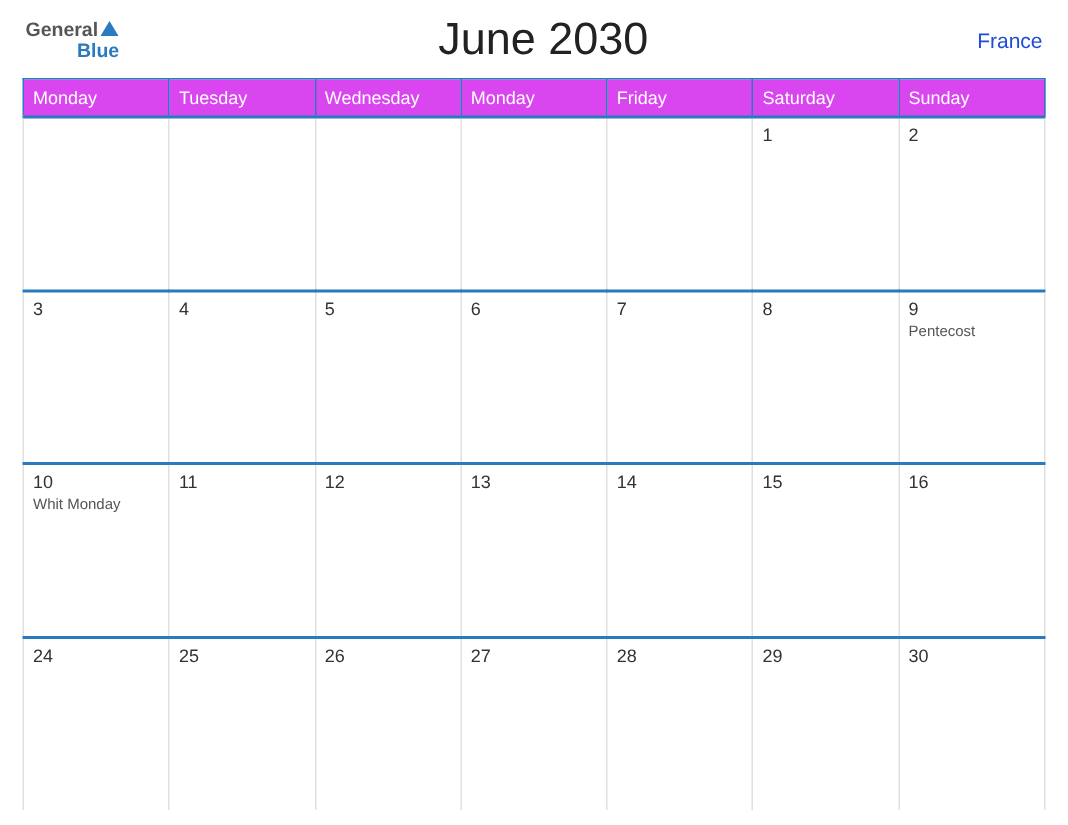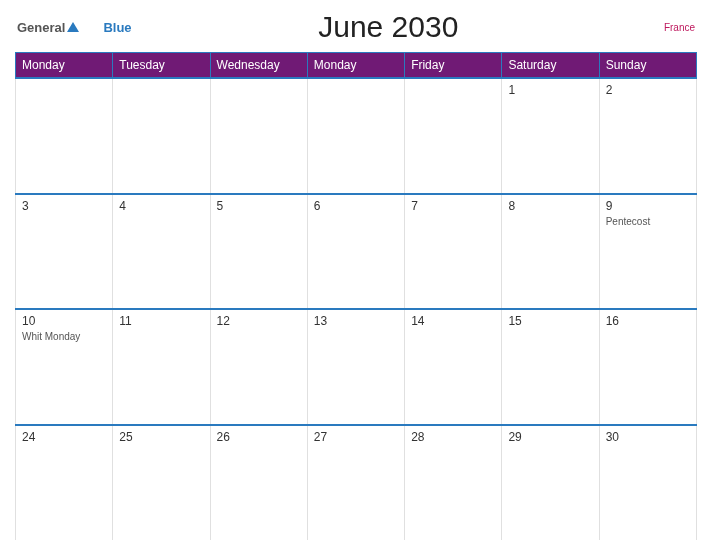--- a/index.html
+++ b/index.html
@@ -14,52 +14,54 @@
     }
     .header {
       display: flex;
       align-items: center;
       justify-content: space-between;
       margin-bottom: 8px;
       padding: 0 2px;
     }
     .logo {
       display: flex;
+      flex-direction: column;
       line-height: 1;
+      text-align: right;
     }
     .logo-triangle {
       display: inline-block;
       width: 0;
       height: 0;
       border-left: 6px solid transparent;
       border-right: 6px solid transparent;
       border-bottom: 10px solid #2a7abf;
       margin-left: 2px;
       vertical-align: middle;
     }
     .title {
       font-size: 30px;
       font-weight: normal;
       color: #222;
       text-align: center;
       flex: 1;
     }
     .country {
-      font-size: 10px;
-      color: #be185d;
+      font-size: 14px;
+      color: #1d4ed8;
       min-width: 50px;
       text-align: right;
     }
     .calendar {
       width: 100%;
       border-collapse: collapse;
       flex: 1;
     }
     .calendar thead tr th {
-      background-color: #701a75;
+      background-color: #d946ef;
       color: #fff;
       font-size: 12px;
       font-weight: normal;
       padding: 5px 6px;
       text-align: left;
       border: 1px solid #2a7abf;
     }
     .calendar tbody tr {
       border-top: 2px solid #2a7abf;
     }

